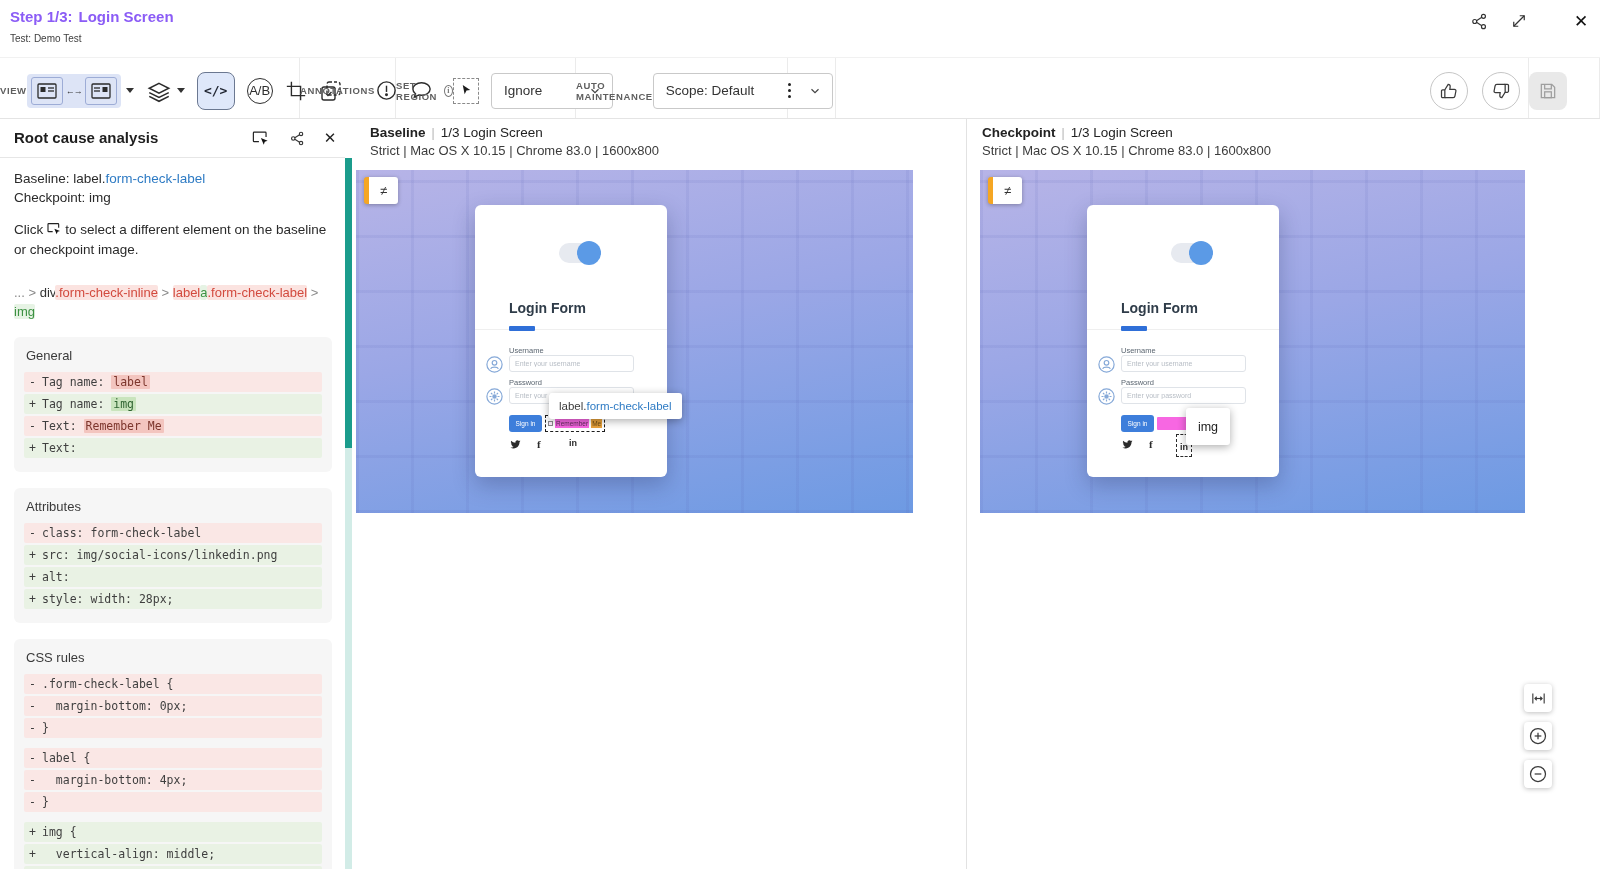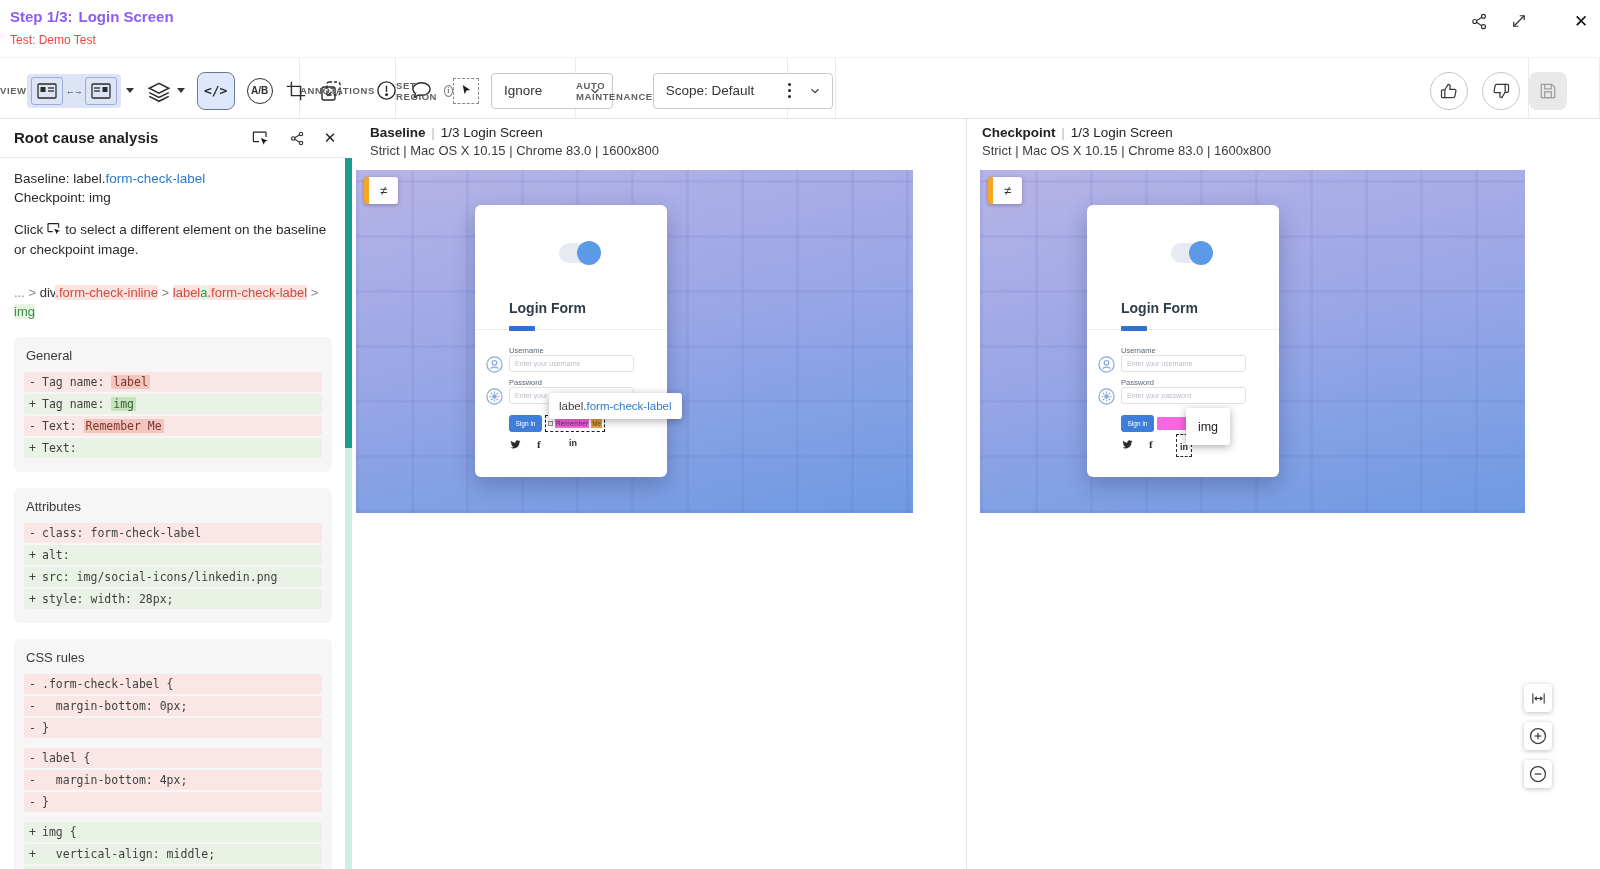--- a/index.html
+++ b/index.html
@@ -5,21 +5,21 @@
   * { margin:0; padding:0; box-sizing:border-box; }
   html,body { width:1600px; height:869px; overflow:hidden; background:#fff;
     font-family:"Liberation Sans", sans-serif; }
   .app { position:absolute; inset:0; width:1600px; height:869px; background:#fff; }
   svg { display:block; }
 
   
   .top-header { position:absolute; left:0; top:0; width:1600px; height:57px; background:#fff; }
   .step-title { position:absolute; left:10px; top:8px; font-size:15px; font-weight:bold; color:#8b5cf6; }
   .step-title .step-name { margin-left:6px; }
-  .test-line { position:absolute; left:10px; top:33px; font-size:12px; color:#ef4444; }
+  .test-line { position:absolute; left:10px; top:33px; font-size:10px; color:#404040; }
   .hdr-icon { position:absolute; top:10px; width:22px; height:22px; cursor:pointer;
     display:flex; align-items:center; justify-content:center; color:#222; }
   .hdr-share { left:1468px; }
   .hdr-expand { left:1508px; }
   .hdr-close { left:1570px; font-size:17px; color:#111; }
 
   
   .toolbar { position:absolute; left:0; top:57px; width:1600px; height:62px; background:#fff;
     border-top:1px solid #f1f1f1; border-bottom:1px solid #e4e4e4; display:flex; }
   .tb-group { display:flex; flex-direction:row; align-items:center; padding-top:5px;
@@ -41,21 +41,21 @@
   .lay-btn { width:32px; height:28px; background:#dde4f6; border:1px solid #9dacd6; border-radius:3px;
     display:flex; align-items:center; justify-content:center; cursor:pointer; }
   .lay-arrows { font-size:9px; color:#333; letter-spacing:-1px; padding:0 1px; }
   .caret { width:0; height:0; border-left:4px solid transparent; border-right:4px solid transparent;
     border-top:5px solid #333; margin-left:5px; cursor:pointer; }
   .tb-icon { cursor:pointer; display:flex; align-items:center; justify-content:center; }
   .code-btn { width:38px; height:38px; border:1px solid #6b7891; border-radius:8px; background:#dfe8fa;
     font-family:"DejaVu Sans Mono",monospace; font-size:13px; font-weight:bold; color:#1f2430;
     display:flex; align-items:center; justify-content:center; cursor:pointer; }
   .ab-btn { width:26px; height:26px; border:1.6px solid #2f2f2f; border-radius:50%;
-    font-size:10px; font-weight:bold; color:#2f2f2f; display:flex; align-items:center; justify-content:center; cursor:pointer; }
+    font-size:13px; font-weight:normal; color:#2f2f2f; display:flex; align-items:center; justify-content:center; cursor:pointer; }
   .select-box { height:36px; border:1px solid #c9c9c9; border-radius:4px; background:#fff;
     display:flex; align-items:center; padding:0 10px 0 12px; font-size:13.5px; color:#333; cursor:pointer; gap:22px; }
   .select-box .sel-caret { margin-left:auto; }
   .info-i { width:12px; height:12px; border:1px solid #777; border-radius:50%; font-size:8px; font-weight:bold;
     color:#777; display:flex; align-items:center; justify-content:center; font-family:"Liberation Serif",serif; }
   .kebab { font-size:15px; font-weight:bold; color:#222; letter-spacing:0; line-height:5px; cursor:pointer;
     display:flex; flex-direction:column; gap:3px; align-items:center; }
   .kebab b { width:3px; height:3px; border-radius:50%; background:#222; display:block; }
   .round-btn { width:38px; height:38px; border:1px solid #c6c6c6; border-radius:50%; background:#fff;
     display:flex; align-items:center; justify-content:center; cursor:pointer; }
@@ -392,22 +392,22 @@
         <div class="card-title">General</div>
         <div class="diff-line dl-removed"><span class="sign">-</span><span>Tag name: </span><span class="hl">label</span></div>
         <div class="diff-line dl-added"><span class="sign">+</span><span>Tag name: </span><span class="hl">img</span></div>
         <div class="diff-line dl-removed"><span class="sign">-</span><span>Text: </span><span class="hl">Remember Me</span></div>
         <div class="diff-line dl-added"><span class="sign">+</span><span>Text:</span><span class="hl"></span></div>
       </div>
 
       <div class="rc-card">
         <div class="card-title">Attributes</div>
         <div class="diff-line dl-removed"><span class="sign">-</span><span>class: form-check-label</span></div>
+        <div class="diff-line dl-added"><span class="sign">+</span><span>src: img/social-icons/linkedin.png</span></div>
         <div class="diff-line dl-added"><span class="sign">+</span><span>alt:</span></div>
-        <div class="diff-line dl-added"><span class="sign">+</span><span>src: img/social-icons/linkedin.png</span></div>
         <div class="diff-line dl-added"><span class="sign">+</span><span>style: width: 28px;</span></div>
       </div>
 
       <div class="rc-card">
         <div class="card-title">CSS rules</div>
         <div class="css-block">
           <div class="diff-line dl-removed"><span class="sign">-</span><span>.form-check-label {</span></div>
           <div class="diff-line dl-removed"><span class="sign">-</span><span>  margin-bottom: 0px;</span></div>
           <div class="diff-line dl-removed"><span class="sign">-</span><span>}</span></div>
         </div>

